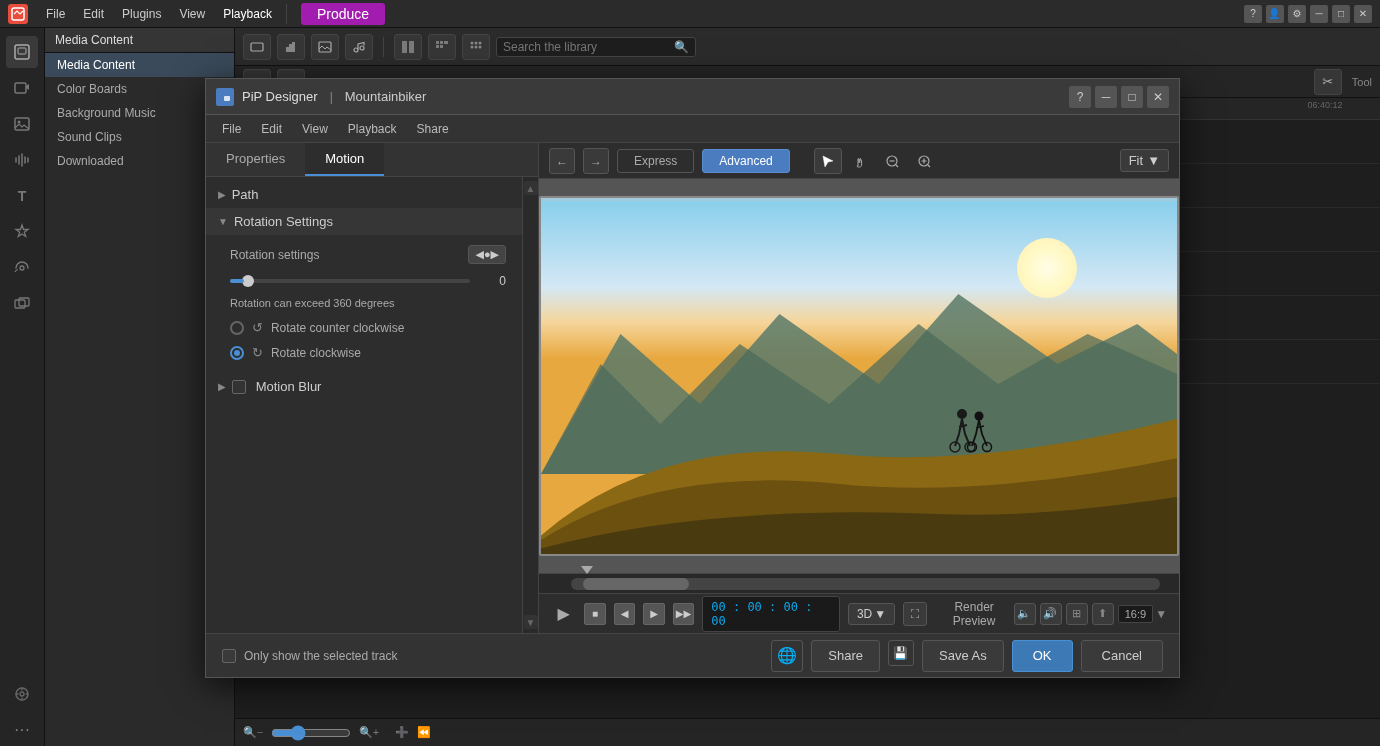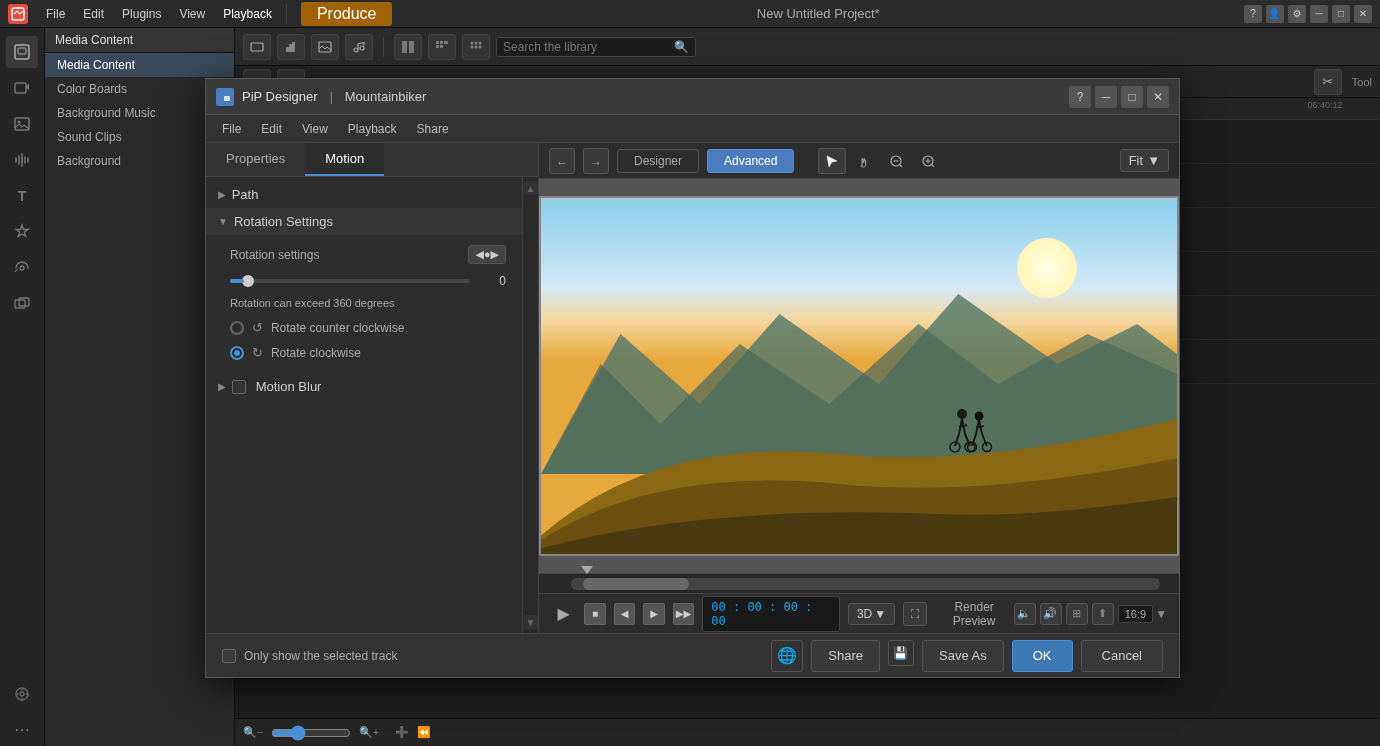--- a/index.html
+++ b/index.html
@@ -34,27 +34,27 @@
     }
     .menu-item {
       padding: 3px 8px;
       color: #ccc;
       cursor: pointer;
       font-size: 12px;
     }
     .menu-item.active { color: #fff; }
 
     .produce-btn {
-      background: #a16207;
+      background: #a21caf;
       color: white;
       border: none;
       padding: 3px 16px;
       border-radius: 3px;
       cursor: pointer;
-      font-size: 16px;
+      font-size: 14px;
       margin-left: 8px;
     }
 
     .title-center {
       flex: 1;
       text-align: center;
       color: #aaa;
       font-size: 13px;
     }
 
@@ -732,21 +732,20 @@
         <path d="M3 7 L6 4 L9 7 L12 4" stroke="white" stroke-width="1.2" fill="none"></path>
       </svg>
   </div>
   <span class="menu-item">File</span>
   <span class="menu-item">Edit</span>
   <span class="menu-item">Plugins</span>
   <span class="menu-item">View</span>
   <span class="menu-item active">Playback</span>
   <div class="tool-separator"></div>
   <button class="produce-btn">Produce</button>
-  <div class="title-center">New Untitled Project*</div>
   <div class="window-controls">
     <div class="wc-btn">?</div>
     <div class="wc-btn">👤</div>
     <div class="wc-btn">⚙</div>
     <div class="wc-btn">─</div>
     <div class="wc-btn">□</div>
     <div class="wc-btn close">✕</div>
   </div>
 </div>
 
@@ -806,21 +805,21 @@
     <div class="sidebar-icon">···</div>
   </div>
 
   <div class="content-panel">
     <div class="content-panel-header">Media Content</div>
     <div class="content-panel-items">
       <div class="content-item active">Media Content</div>
       <div class="content-item">Color Boards</div>
       <div class="content-item">Background Music</div>
       <div class="content-item">Sound Clips</div>
-      <div class="content-item">Background</div>
+      <div class="content-item">Downloaded</div>
     </div>
   </div>
 
   <div class="toolbar-area">
 
     <div class="toolbar-row">
       <div class="tool-btn">
         <svg width="14" height="14" viewBox="0 0 14 14">
             <rect x="1" y="3" width="12" height="8" rx="1" fill="none" stroke="#aaa" stroke-width="1.2"></rect>
           </svg>
@@ -1096,21 +1095,21 @@
       </div>
 
     </div>
 
     <div class="pip-right-panel">
 
       <div class="pip-toolbar">
         <div class="pip-nav-btn">←</div>
         <div class="pip-nav-btn">→</div>
 
-        <button class="express-btn">Designer</button>
+        <button class="express-btn">Express</button>
         <button class="advanced-btn">Advanced</button>
 
         <div class="pip-tool-btns">
           <div class="pip-tool-btn active">
             <svg width="14" height="14" viewBox="0 0 14 14">
                 <path d="M2 2l10 5-5 1-3 5z" fill="white" stroke="white" stroke-width="0.5"></path>
               </svg>
           </div>
           <div class="pip-tool-btn">
             <svg width="14" height="14" viewBox="0 0 14 14">

